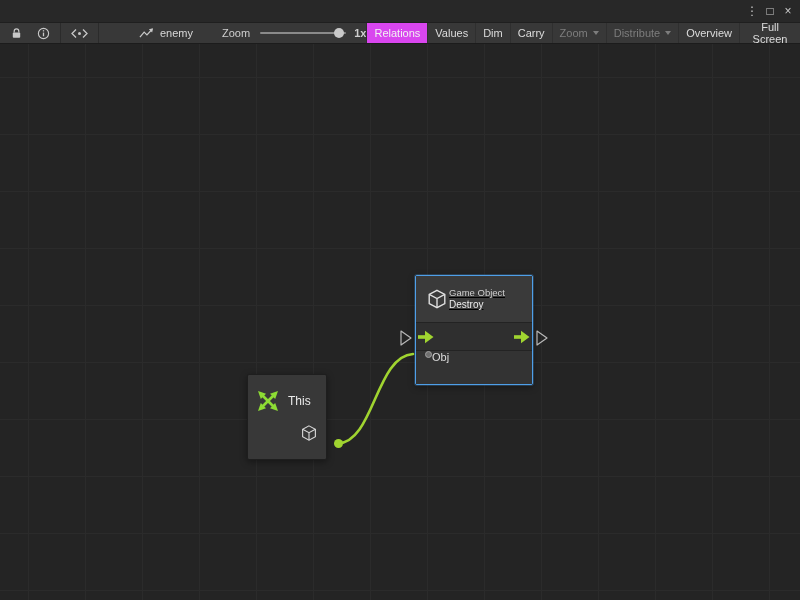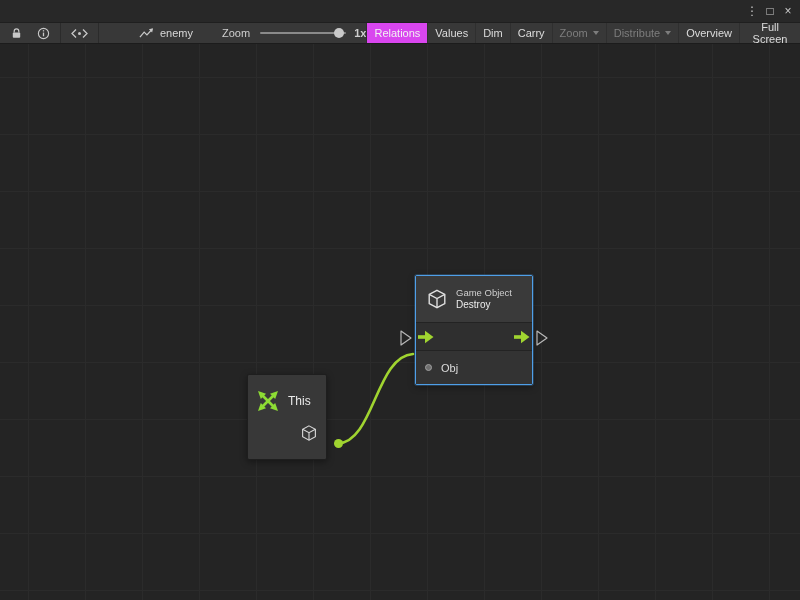--- a/index.html
+++ b/index.html
@@ -47,30 +47,30 @@
   .node { position:absolute; border-radius:2px; box-shadow:0 2px 7px rgba(0,0,0,.4); }
   .node-this { left:247px; top:330px; width:80px; height:86px; background:#383838; border:1px solid #1e1e1e; }
   .self-icon { position:absolute; left:7px; top:13px; }
   .node-this-label { position:absolute; left:40px; top:19px; font-size:12px; color:#eaeaea; }
   .this-cube { position:absolute; right:8px; bottom:17px; }
   .port-dot { position:absolute; left:334px; top:395px; width:9px; height:9px; border-radius:50%;
               background:#a0d430; }
 
   .node-destroy { left:415px; top:231px; width:118px; height:110px; background:#303030;
                   border:1px solid #4f9fe8; box-shadow:0 0 0 1px rgba(79,159,232,.25), 0 2px 7px rgba(0,0,0,.4); }
-  .nd-header { height:46px; background:#3a3a3a; display:flex; align-items:center; gap:8px; padding:0 8px 0 10px; }
+  .nd-header { height:46px; background:#3a3a3a; display:flex; align-items:center; gap:1px; padding:0 8px 0 10px;text-decoration:underline; }
   .nd-titles { display:flex; flex-direction:column; line-height:1.25; }
   .nd-cat { font-size:9.5px; color:#cfcfcf; }
   .nd-name { font-size:10px; color:#ececec; }
   .nd-flow { position:relative; height:28px; border-top:1px solid #232323; background:#2f2f2f; }
   .flow-arrow { position:absolute; top:7px; }
   .flow-arrow.in { left:2px; }
   .flow-arrow.out { right:2px; }
   .nd-obj { height:34px; border-top:1px solid #232323; background:#333333;
-            display:flex; align-items:center; gap:9px; padding-left:9px; }
+            display:flex; align-items:flex-start; padding-left:9px; }
   .obj-dot { width:7px; height:7px; border-radius:50%; background:#6f6f6f; border:1px solid #a0a0a0; }
   .nd-obj-label { font-size:11px; color:#dcdcdc; }
 </style>
 </head>
 <body>
 
 <div class="window">
 
   <div class="titlebar">
     <div class="win-controls">

